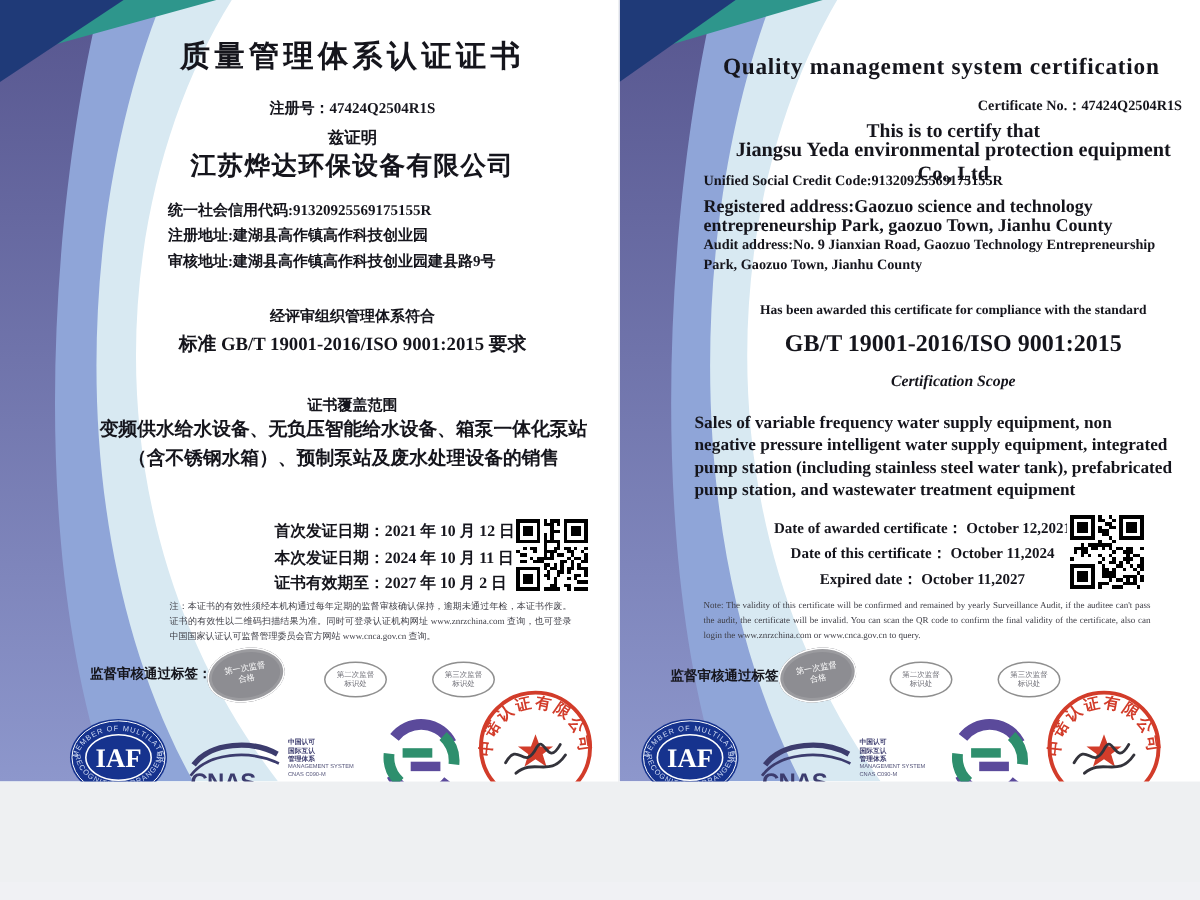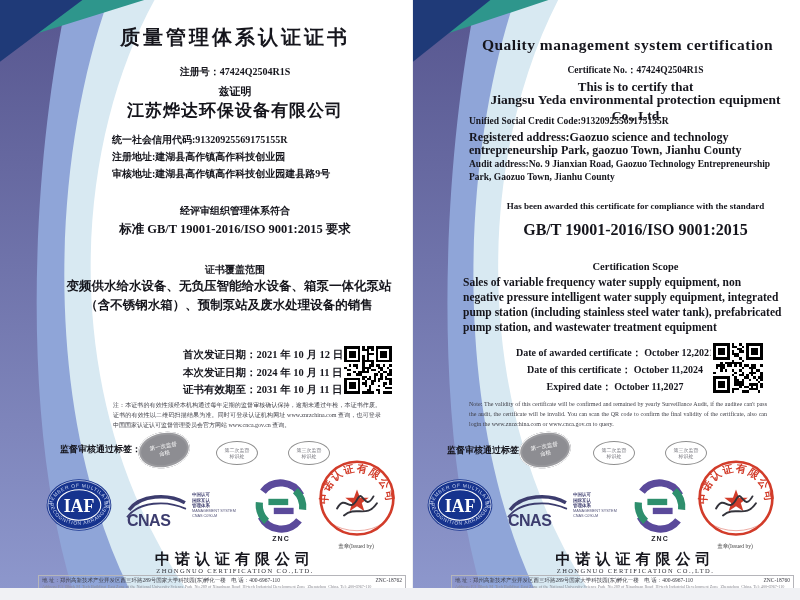--- a/index.html
+++ b/index.html
@@ -1,17 +1,17 @@
 <!DOCTYPE html>
 <html><head>
 <meta charset="utf-8">
 <style>
   html,body{margin:0;padding:0;background:#d9dce0;font-family:"Liberation Serif",serif;}
   #stage{position:relative;width:800px;height:600px;background:#eef0f2;overflow:hidden;}
-  .cert{position:absolute;top:0;height:588px;background:#fff;overflow:hidden;}
+  .cert{position:absolute;top:0;height:521px;background:#fff;overflow:hidden;}
   .cert.zh{left:0;width:412px;}
   .cert.en{left:413px;width:387px;}
   .deco{position:absolute;left:0;top:0;width:100%;height:100%;pointer-events:none;}
   .abs{position:absolute;}
   .ctr{left:70px;right:12px;text-align:center;}
   .sans{font-family:"Liberation Sans",sans-serif;}
   .b{font-weight:bold;}
   .ink{color:#15151c;}
   
   .zh .t-title{top:24px;font-size:20px;letter-spacing:3px;}
@@ -34,29 +34,29 @@
   .zh .st3{left:288px;top:441px;}
   .zh .iaf{left:46px;top:477px;}
   .zh .cnas{left:126px;top:490px;}
   .zh .cnastxt{left:192px;top:492px;}
   .zh .znc{left:254px;top:479px;}
   .zh .znclabel{left:254px;top:535px;width:54px;}
   .zh .seal{left:318px;top:458px;}
   .zh .sealcap{left:310px;top:543px;width:92px;}
   
   .en .t-title{top:36px;font-size:15.5px;letter-spacing:.5px;left:56px;right:14px;}
-  .en .t-regno{top:64px;font-size:9.5px;}
+  .en .t-regno{top:64px;font-size:9.5px;text-align:right;}
   .en .t-certify{top:79px;font-size:13px;}
   .en .t-company{top:92px;font-size:13.5px;}
   .en .t-credit{top:116px;left:56px;font-size:9.5px;}
   .en .t-regaddr{top:131px;left:56px;width:312px;font-size:12px;line-height:12.5px;font-family:Liberation Serif, serif;}
   .en .t-auditaddr{top:158px;left:56px;width:312px;font-size:9.5px;line-height:12.5px;}
   .en .t-compliance{top:201px;font-size:9px;}
   .en .t-standard{top:221px;font-size:16px;text-align:center;}
-  .en .t-scopelabel{top:261px;font-size:10.5px;}
+  .en .t-scopelabel{top:249px;font-size:10.5px;font-style:italic;}
   .en .t-scope{top:275px;left:50px;width:320px;font-size:11.5px;line-height:15px;text-align:left;}
   .en .dates{top:344px;left:88px;width:228px;text-align:center;font-size:10px;line-height:17px;}
   .en .qr{left:298px;top:341px;width:54px;height:54px;}
   .en .note{top:399px;left:56px;width:298px;}
   .en .suplabel{left:34px;top:444px;}
   .en .st1{left:106px;top:432px;}
   .en .st2{left:180px;top:441px;}
   .en .st3{left:252px;top:441px;}
   .en .iaf{left:14px;top:477px;}
   .en .cnas{left:94px;top:490px;}
@@ -161,21 +161,21 @@
     <div class="abs ctr b ink t-compliance">经评审组织管理体系符合</div>
     <div class="abs ctr b ink t-standard">标准 GB/T 19001-2016/ISO 9001:2015 要求</div>
     <div class="abs ctr b ink t-scopelabel">证书覆盖范围</div>
     <div class="abs b ink sans t-scope">
       <div>变频供水给水设备、无负压智能给水设备、箱泵一体化泵站</div>
       <div>（含不锈钢水箱）、预制泵站及废水处理设备的销售</div>
     </div>
     <div class="abs b ink dates">
       <div>首次发证日期：2021 年 10 月 12 日</div>
       <div>本次发证日期：2024 年 10 月 11 日</div>
-      <div>证书有效期至：2031 年 10 月 11 日</div>
+      <div>证书有效期至：2027 年 10 月 2 日</div>
     </div>
     <div class="abs qr"><svg viewBox="-1 -1 23 23" width="100%" height="100%" shape-rendering="crispEdges">
           <rect x="-1" y="-1" width="23" height="23" fill="#fff"></rect>
           <rect x="8" y="0" width="1" height="1" fill="#000"></rect>
           <rect x="10" y="0" width="1" height="1" fill="#000"></rect>
           <rect x="11" y="0" width="1" height="1" fill="#000"></rect>
           <rect x="12" y="0" width="1" height="1" fill="#000"></rect>
           <rect x="8" y="1" width="1" height="1" fill="#000"></rect>
           <rect x="9" y="1" width="1" height="1" fill="#000"></rect>
           <rect x="10" y="1" width="1" height="1" fill="#000"></rect>

